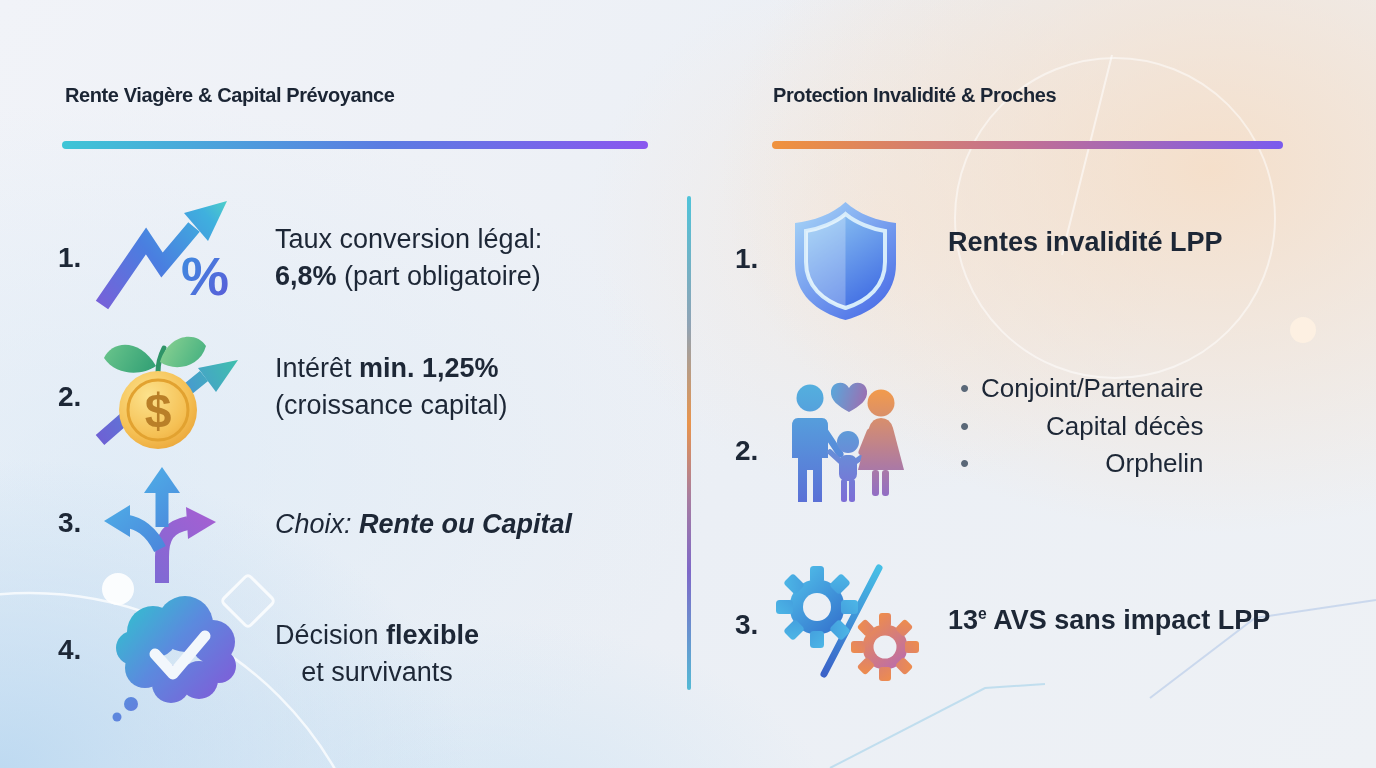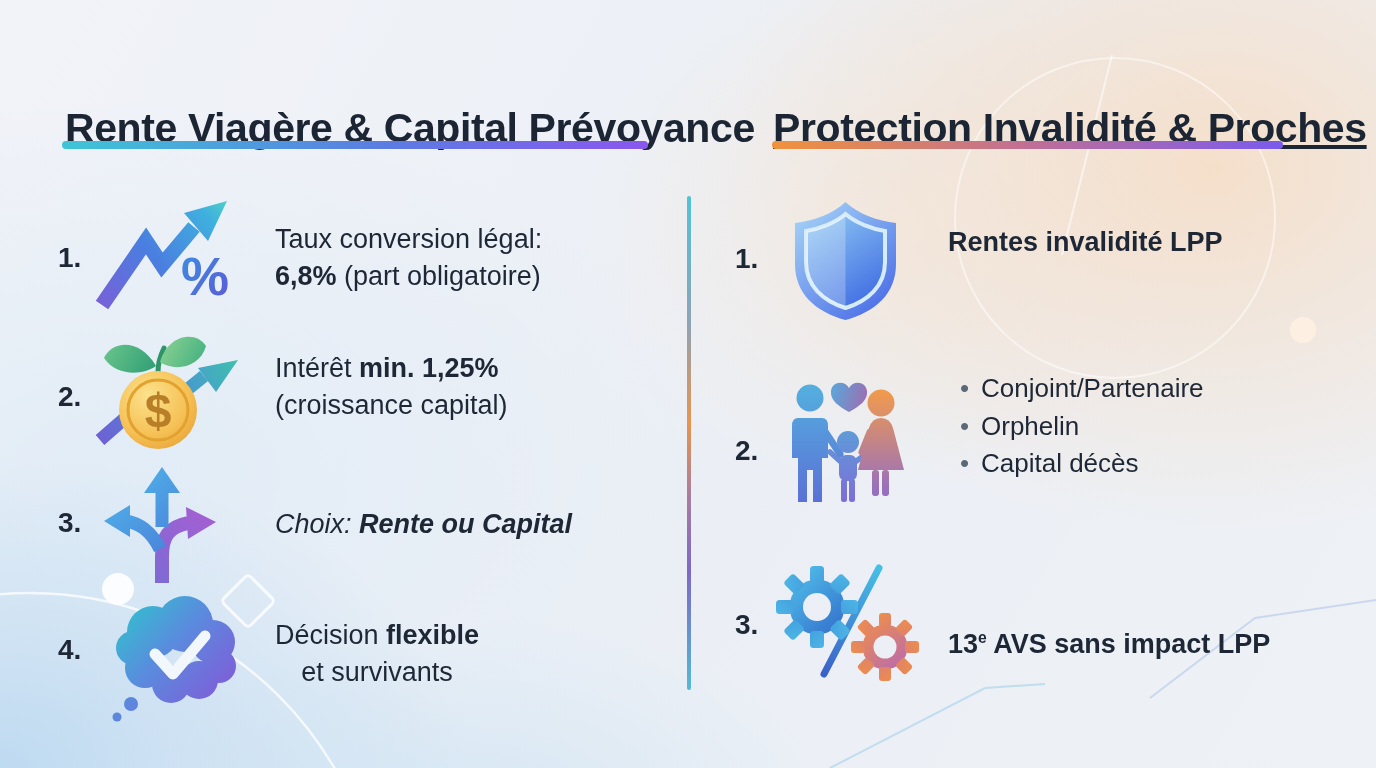--- a/index.html
+++ b/index.html
@@ -9,31 +9,31 @@
     color:#1d2736;
     background:
       radial-gradient(ellipse 700px 520px at 88% 22%, rgba(247,219,192,0.80), rgba(247,219,192,0) 70%),
       radial-gradient(ellipse 420px 380px at 64% 30%, rgba(249,228,208,0.45), rgba(249,228,208,0) 70%),
       radial-gradient(ellipse 650px 430px at 0% 100%, rgba(182,214,240,0.85), rgba(182,214,240,0) 72%),
       radial-gradient(ellipse 520px 280px at 34% 106%, rgba(196,224,244,0.55), rgba(196,224,244,0) 70%),
       radial-gradient(ellipse 800px 500px at 8% 62%, rgba(214,232,246,0.55), rgba(214,232,246,0) 75%),
       linear-gradient(120deg,#f1f3f8 0%,#ebeff5 55%,#eef1f5 100%);
   }
   .deco{position:absolute;inset:0;pointer-events:none;}
-  .col-title{position:absolute;top:105px;font-size:41px;font-weight:700;color:#1b2534;letter-spacing:-0.4px;white-space:nowrap;}
+  .col-title{position:absolute;top:84px;font-size:20px;font-weight:700;color:#1b2534;letter-spacing:-0.4px;white-space:nowrap;}
   .bar{position:absolute;top:141px;height:8px;border-radius:4px;}
   .bar-left{left:62px;width:586px;background:linear-gradient(90deg,#3ec5d6 0%,#5b7ce2 55%,#8a57ef 100%);}
   .bar-right{left:772px;width:511px;background:linear-gradient(90deg,#f0923c 0%,#c06f95 50%,#7a5bee 100%);}
   .divider{position:absolute;left:687px;top:196px;width:4px;height:494px;border-radius:2px;
     background:linear-gradient(180deg,#4fc3d9 0%,#8fa3b5 26%,#e8944d 46%,#a87da0 61%,#7e68c8 76%,#54bad5 100%);}
   .num{position:absolute;font-size:28px;font-weight:700;color:#1d2736;}
   .itxt{position:absolute;font-size:27px;line-height:37px;color:#1d2736;white-space:nowrap;}
   .itxt .b, .b{font-weight:700;}
   .icon{position:absolute;}
-  .bullets{margin:2px 0 0 0;padding:0;list-style:none;font-size:26px;}
+  .bullets{margin:2px 0 0 0;padding:0;list-style:none;font-size:26px;text-align:right;}
   .bullets li{position:relative;padding-left:33px;line-height:37.5px;}
   .bullets li::before{content:"•";position:absolute;left:12px;color:#5a6878;}
   sup{font-size:0.58em;vertical-align:super;line-height:0;}
 </style>
 </head>
 <body>
 
 <div class="canvas">
 
   <svg class="deco" width="1376" height="768" viewBox="0 0 1376 768">
@@ -45,21 +45,21 @@
     <circle cx="1115" cy="218" r="160" fill="none" stroke="rgba(255,255,255,0.5)" stroke-width="2"></circle>
     <circle cx="1303" cy="330" r="13" fill="rgba(253,240,226,0.95)"></circle>
     <polyline points="1150,698 1255,618 1376,600" fill="none" stroke="rgba(150,180,225,0.4)" stroke-width="2"></polyline>
     <polyline points="830,768 985,688 1045,684" fill="none" stroke="rgba(140,200,230,0.45)" stroke-width="2"></polyline>
     <line x1="1062" y1="255" x2="1112" y2="55" stroke="rgba(255,255,255,0.55)" stroke-width="2"></line>
   </svg>
 
   <div class="col-title" style="left:65px;">Rente Viagère &amp; Capital Prévoyance</div>
   <div class="bar bar-left"></div>
 
-  <div class="col-title" style="left:773px;text-decoration:underline;">Protection Invalidité &amp; Proches</div>
+  <div class="col-title" style="left:773px;">Protection Invalidité &amp; Proches</div>
   <div class="bar bar-right"></div>
 
   <div class="divider"></div>
 
   <div class="num" style="left:58px;top:242px;">1.</div>
   <svg class="icon" style="left:90px;top:193px;" width="150" height="135" viewBox="0 0 150 135">
     <defs>
       <linearGradient id="tg" x1="10" y1="120" x2="140" y2="10" gradientUnits="userSpaceOnUse">
         <stop offset="0" stop-color="#7a5fd8"></stop>
           <stop offset="0.45" stop-color="#4a7ee0"></stop>
@@ -224,22 +224,22 @@
       <circle cx="103" cy="29" r="13.5"></circle>
       <path d="M103 44 Q112 44 115 54 L126 96 L80 96 L91 54 Q94 44 103 44 Z"></path>
       <rect x="94" y="96" width="7" height="26" rx="3"></rect>
       <rect x="104" y="96" width="7" height="26" rx="3"></rect>
       <path d="M92 58 L84 78" stroke="url(#wg)" stroke-width="7" stroke-linecap="round" fill="none"></path>
     </g>
   </svg>
   <div class="itxt" style="left:948px;top:368px;">
     <ul class="bullets">
       <li>Conjoint/Partenaire</li>
+      <li>Capital décès</li>
       <li>Orphelin</li>
-      <li>Capital décès</li>
     </ul>
   </div>
 
   <div class="num" style="left:735px;top:609px;">3.</div>
   <svg class="icon" style="left:772px;top:562px;" width="150" height="135" viewBox="0 0 150 135">
     <defs>
       <linearGradient id="bgg" x1="10" y1="10" x2="80" y2="82" gradientUnits="userSpaceOnUse">
         <stop offset="0" stop-color="#52c6ec"></stop>
           <stop offset="1" stop-color="#2e60c6"></stop>
       </linearGradient>
@@ -309,17 +309,17 @@
           <rect x="107" y="51" width="12" height="14" rx="3"></rect>
         </g>
       <g transform="rotate(270 113 85)">
           <rect x="107" y="51" width="12" height="14" rx="3"></rect>
         </g>
       <g transform="rotate(315 113 85)">
           <rect x="107" y="51" width="12" height="14" rx="3"></rect>
         </g>
     </g>
   </svg>
-  <div class="itxt" style="left:948px;top:626px;">
+  <div class="itxt" style="left:948px;top:602px;">
     <span class="b"><span>13</span><sup>e</sup><span> AVS sans impact LPP</span></span>
   </div>
 
 </div>
 
 </body></html>

